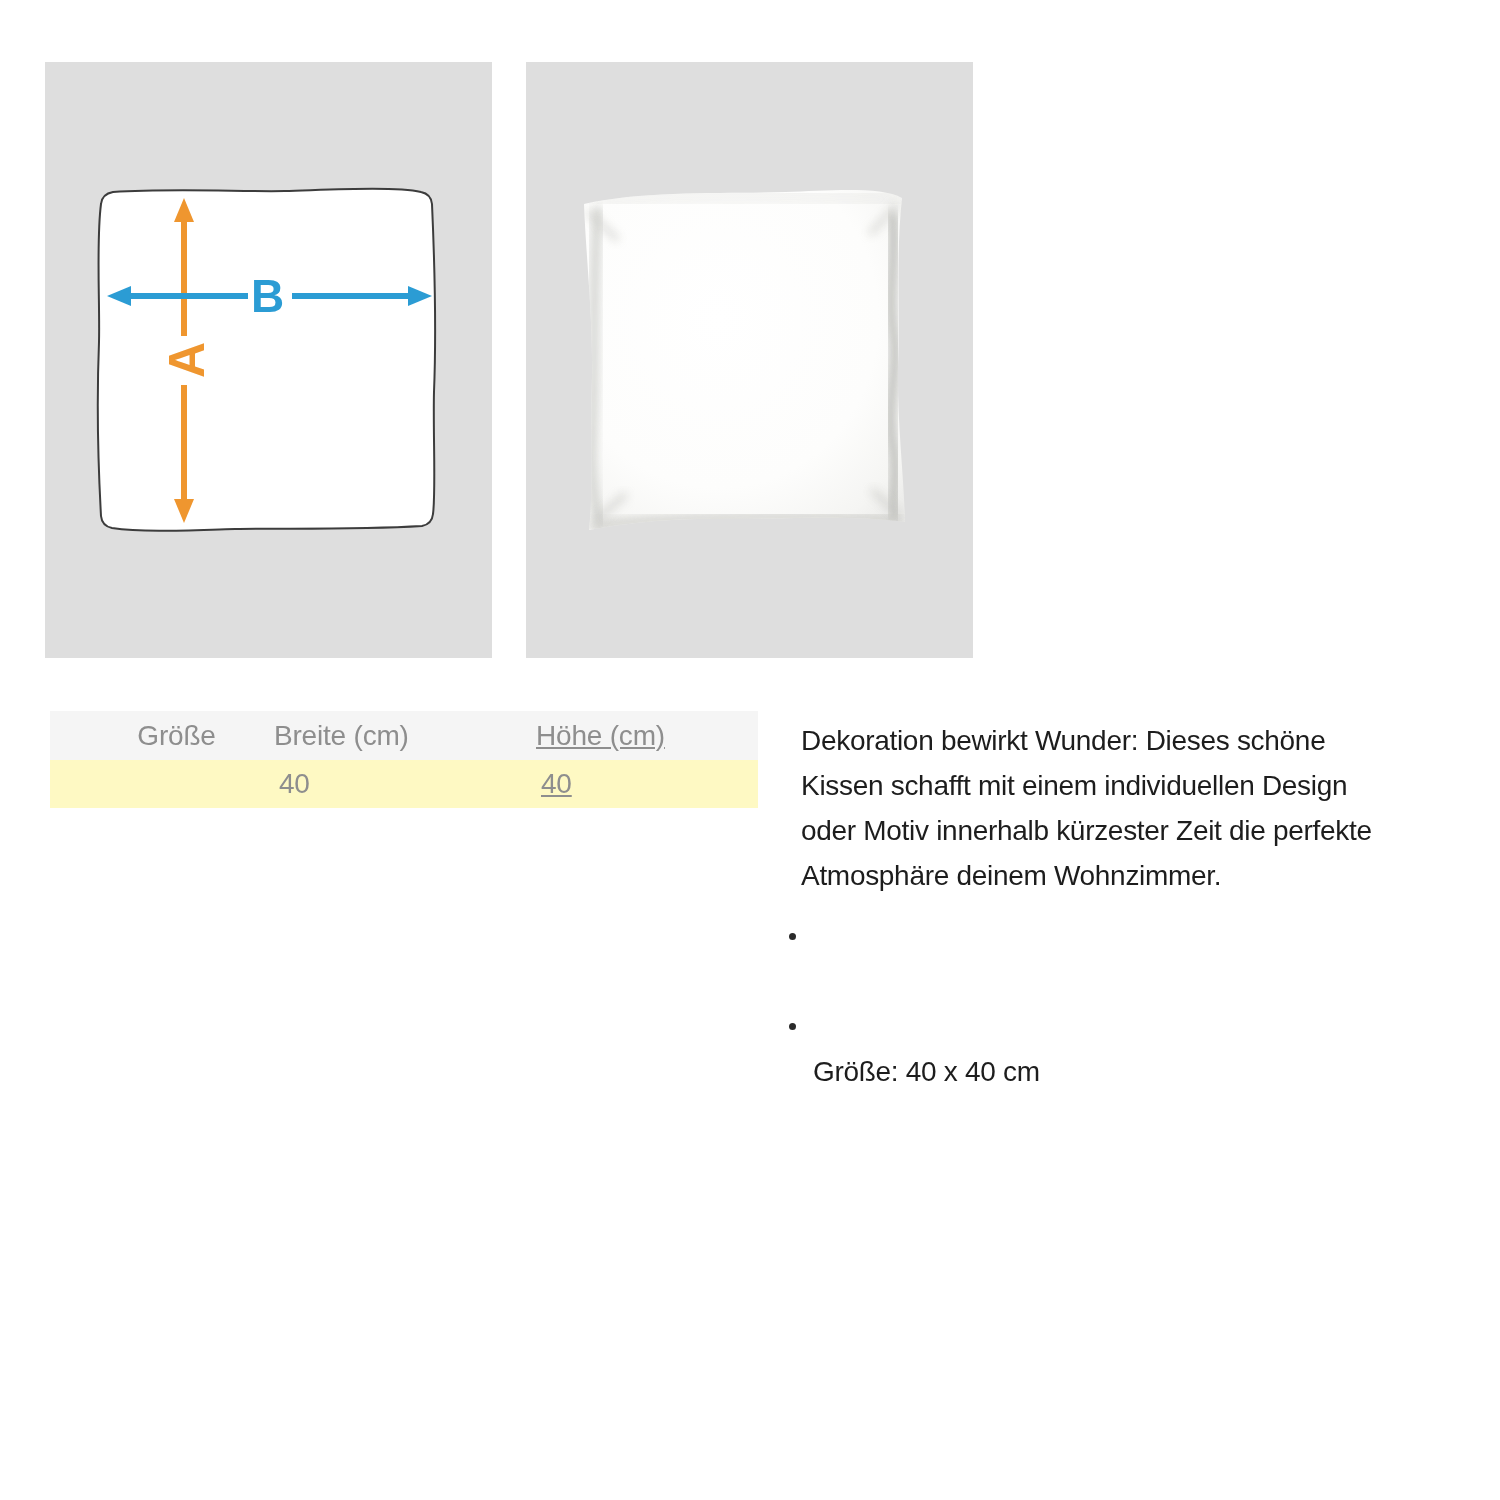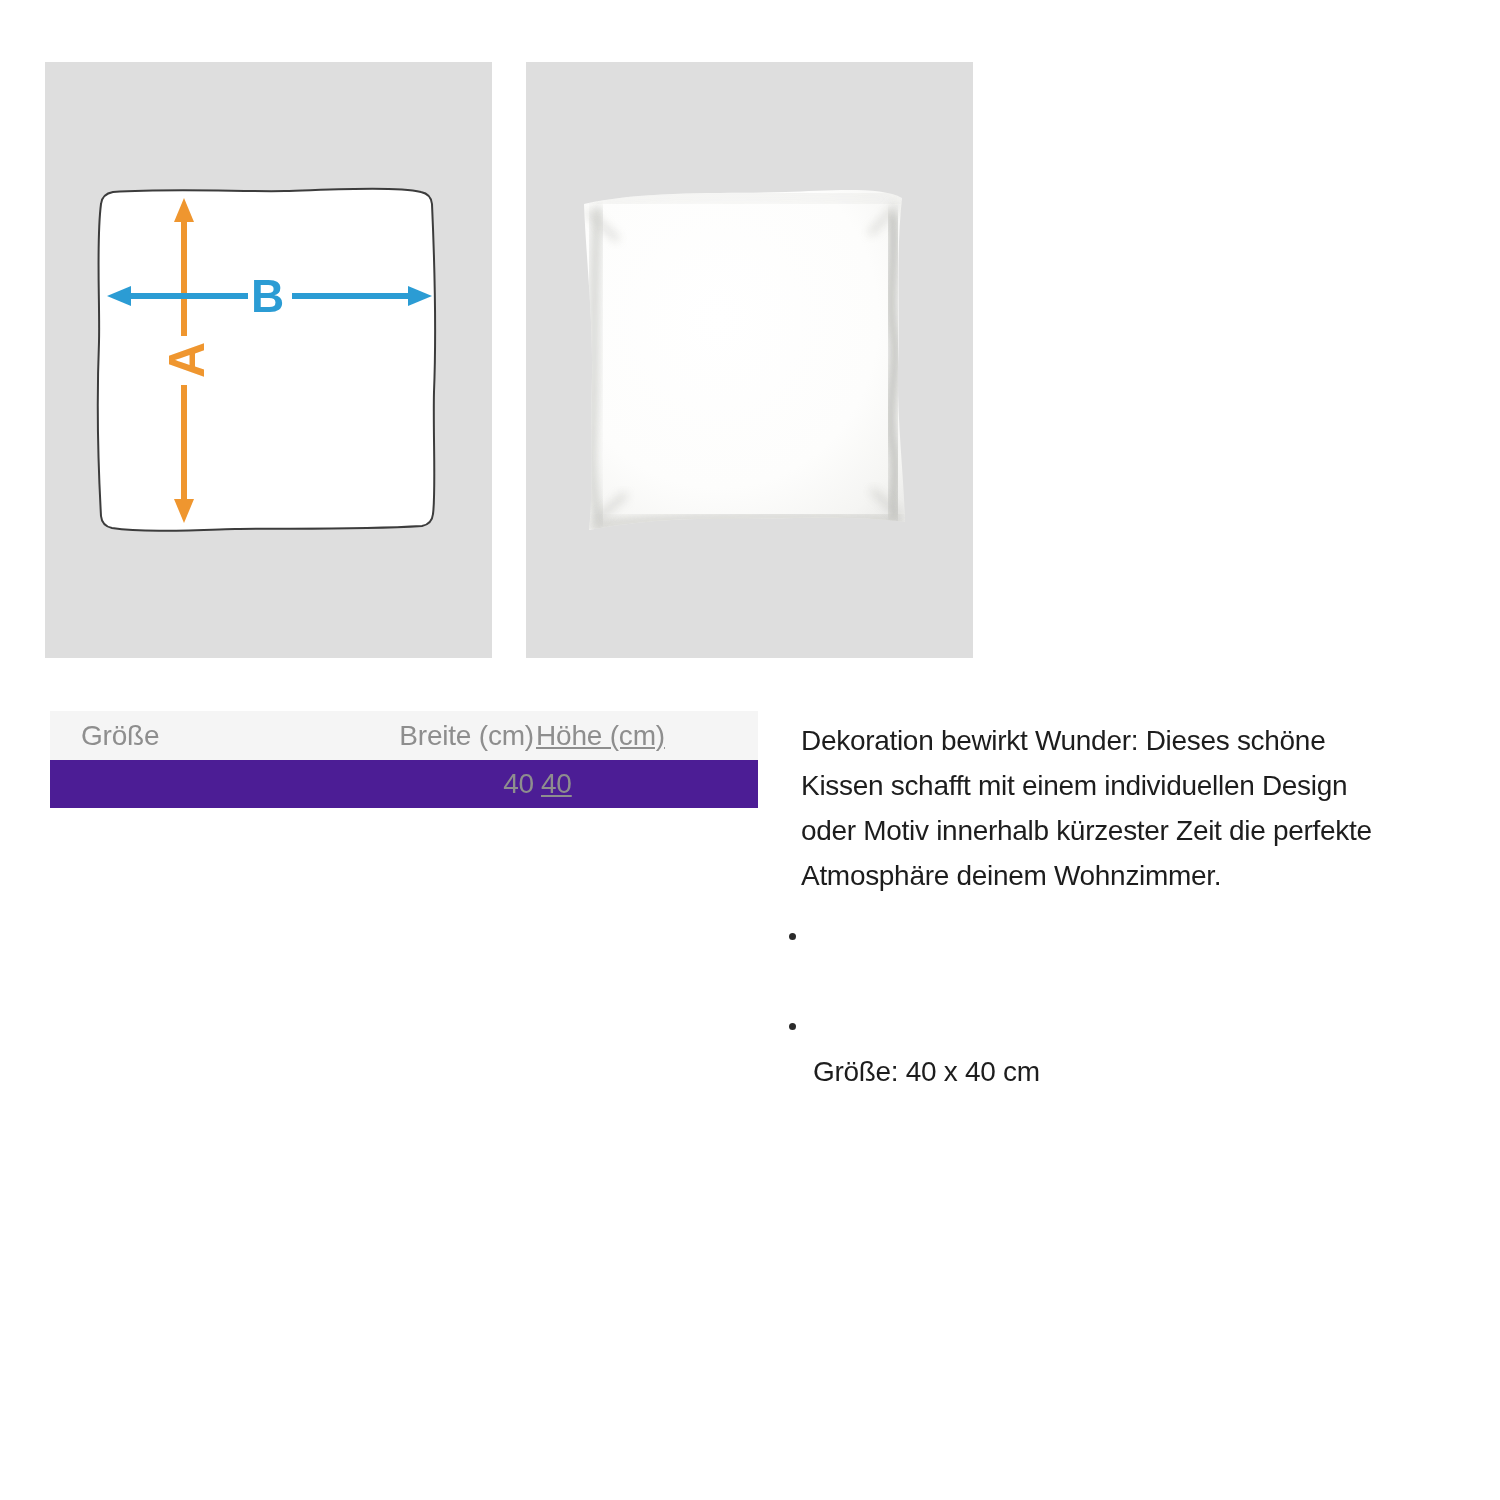--- a/index.html
+++ b/index.html
@@ -12,24 +12,24 @@
   .panel-right{left:526px;}
   .panel svg{position:absolute;left:0;top:0;}
 
   
   .size-table{
     position:absolute;left:50px;top:711px;width:708px;
     font-size:28px;color:#8e8e8e;letter-spacing:-0.2px;
   }
   .size-row{display:grid;grid-template-columns:222px 262px 224px;align-items:center;}
   .size-row.head{background:#f5f5f5;height:49px;}
-  .size-row.data{background:#4c1d95;height:48px;}
+  .size-row.data{background:#fef9c3;height:48px;}
   .size-cell{white-space:nowrap;overflow:hidden;}
-  .size-cell.c1{padding-left:31px;}
-  .size-cell.c2{padding-left:2px;text-align:right;}
+  .size-cell.c1{padding-left:31px;text-align:center;}
+  .size-cell.c2{padding-left:2px;}
   .size-cell.c3{padding-left:2px;text-decoration:underline;}
   .size-row.data .c2{padding-left:7px;}
   .size-row.data .c3{padding-left:7px;}
 
   
   .description{
     position:absolute;left:785px;top:702px;width:705px;
     color:#1d1d1d;font-size:28px;line-height:45px;letter-spacing:-0.3px;
   }
   .description p{margin:16px;white-space:pre-line;}

